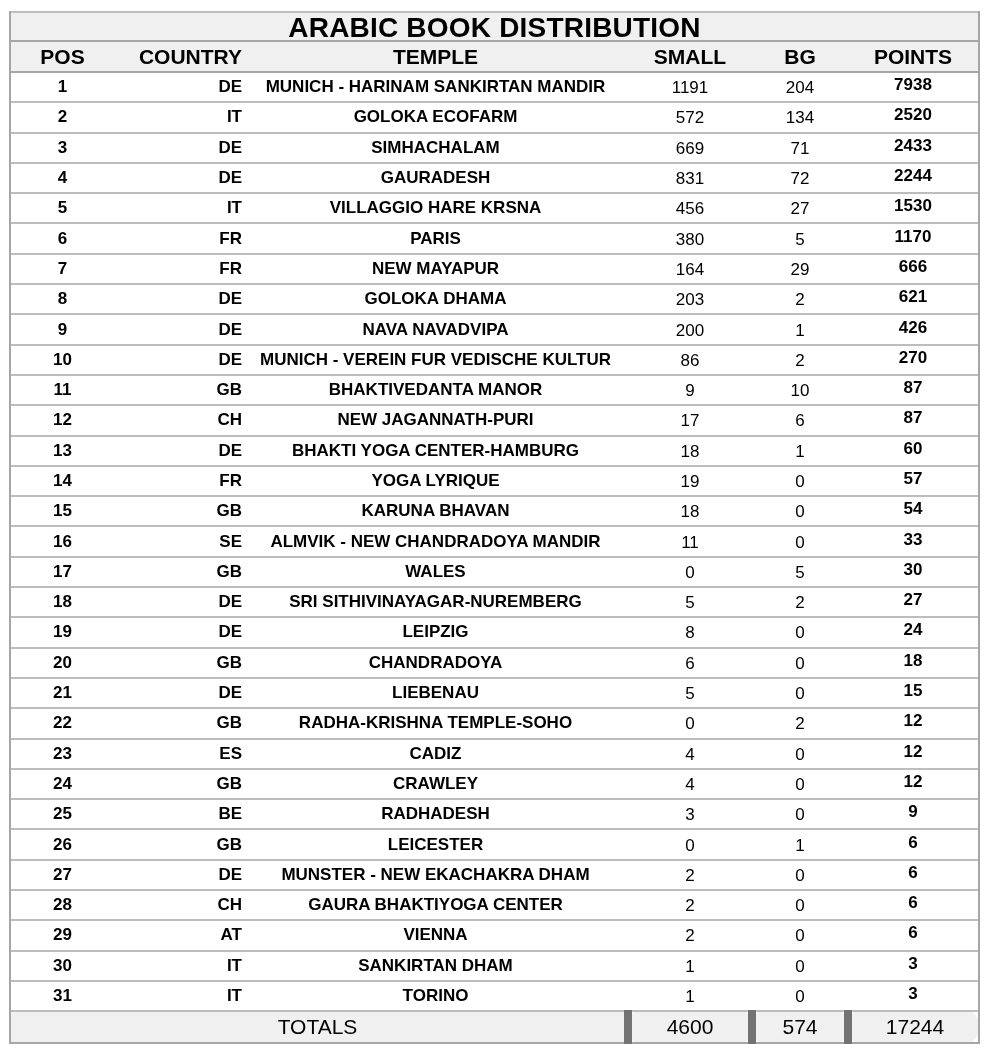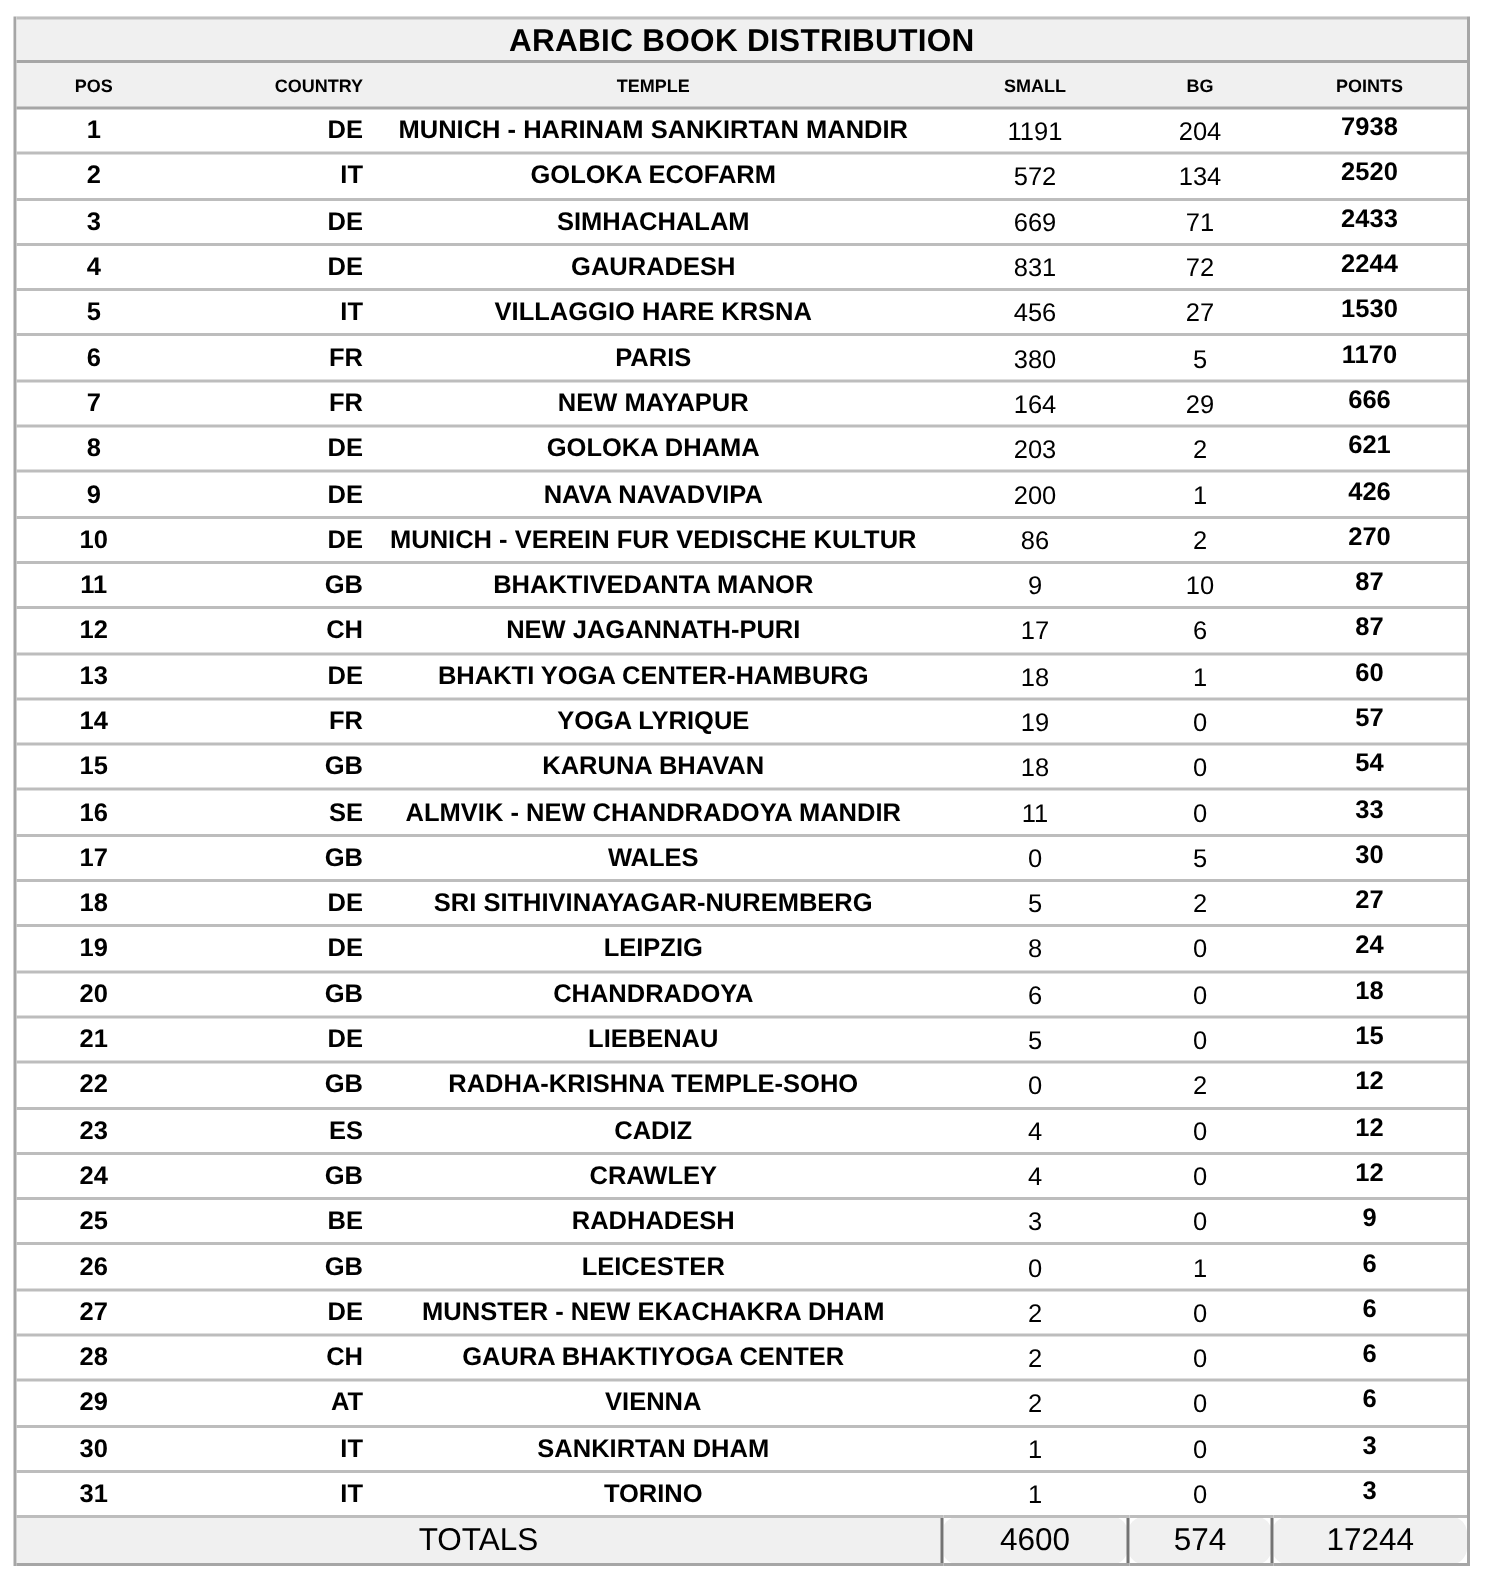--- a/index.html
+++ b/index.html
@@ -1,37 +1,37 @@
 <!DOCTYPE html>
 <html><head>
 <meta charset="utf-8">
 <style>
   html, body { margin: 0; padding: 0; background: #ffffff; }
   body { width: 990px; height: 1062px; position: relative; overflow: hidden;
          font-family: "Liberation Sans", sans-serif; color: #000; }
   .sheet { position: absolute; left: 9px; top: 11px; width: 971px;
            border-left: 2px solid #a6a6a6; border-right: 2px solid #a6a6a6; box-sizing: border-box; }
   .title { height: 31px; background: #f0f0f0; border-top: 2px solid #bfbfbf; border-bottom: 2px solid #a6a6a6;
-           box-sizing: border-box; text-align: center; font-size: 21px; font-weight: bold; line-height: 30px; letter-spacing: 0.2px; }
+           box-sizing: border-box; text-align: center; font-size: 28px; font-weight: bold; line-height: 30px; letter-spacing: 0.2px; }
   table { border-collapse: collapse; width: 100%; table-layout: fixed; }
   td, th { padding: 0; height: 30.3px; border-bottom: 2px solid #bdbdbd; box-sizing: border-box; white-space: nowrap; overflow: hidden; }
-  thead th { background: #f0f0f0; font-size: 12px; font-weight: bold; height: 30px; border-bottom: 2px solid #a6a6a6; }
+  thead th { background: #f0f0f0; font-size: 21px; font-weight: bold; height: 30px; border-bottom: 2px solid #a6a6a6; }
   .c-pos { width: 103px; text-align: center; }
   .c-country { width: 128px; text-align: right; }
   .c-temple { width: 386px; text-align: center; padding-left: 1px; }
   .c-small { width: 124px; text-align: center; }
   .c-bg { width: 96px; text-align: center; }
   .c-points { width: 130px; text-align: center; }
   thead th.c-temple { padding-left: 1px; }
   tbody td { font-size: 17px; }
   tbody td.c-pos, tbody td.c-country, tbody td.c-temple { font-weight: bold; }
   tbody td.c-small, tbody td.c-bg { font-weight: normal; padding-top: 2px; }
   tbody td.c-points { font-weight: bold; padding-bottom: 4px; }
   tfoot td { background: #f0f0f0; font-size: 21px; font-weight: normal; height: 32px; border-top: 2px solid #a6a6a6; border-bottom: 2px solid #a6a6a6; text-align: center; }
-  tfoot td.sep { border-left: 2px solid #737373; border-radius: 11px; }
+  tfoot td.sep { border-left: 8px solid #737373; border-radius: 11px; }
 </style>
 </head>
 <body>
 
 <div class="sheet">
   <div class="title">ARABIC BOOK DISTRIBUTION</div>
   <table>
     <thead>
       <tr>
         <th class="c-pos">POS</th>

